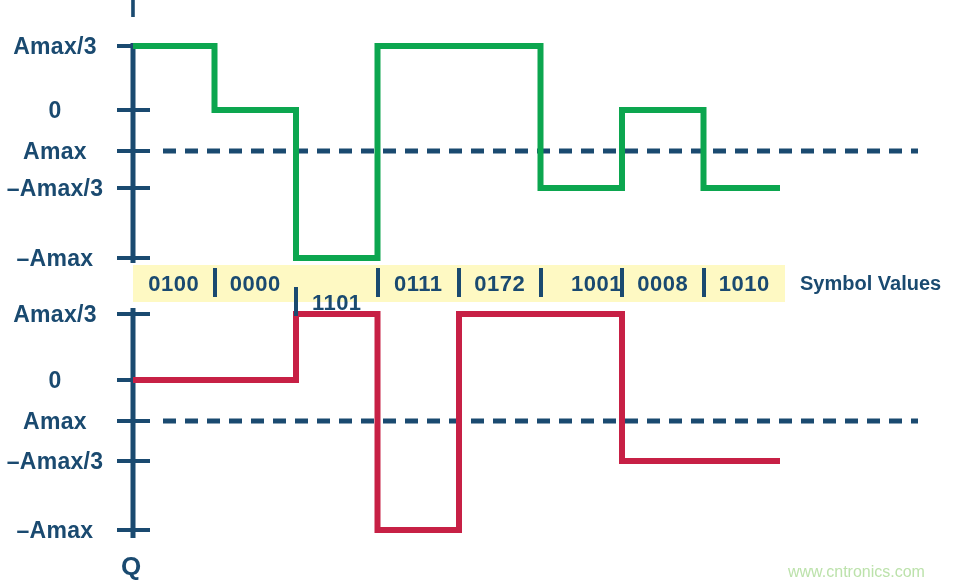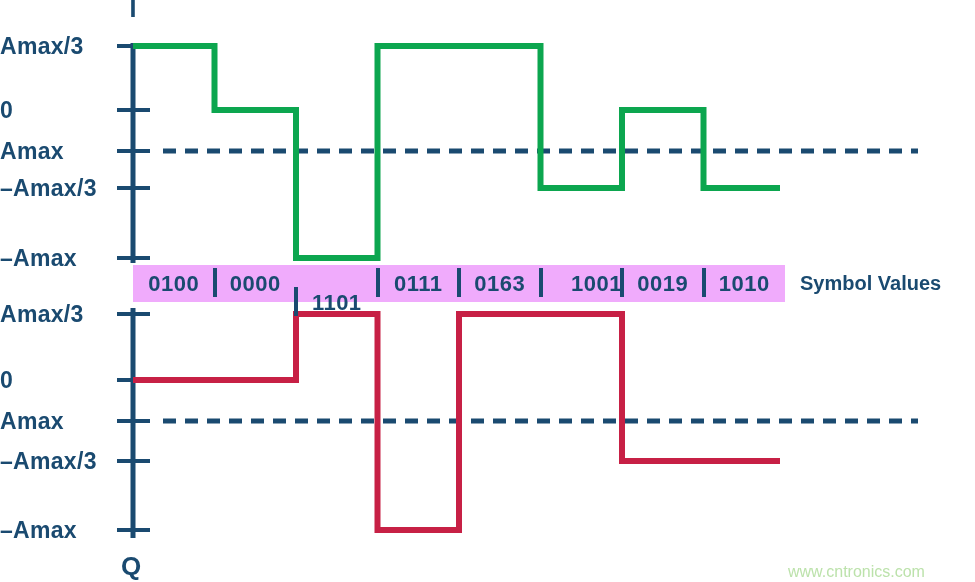--- a/index.html
+++ b/index.html
@@ -2,21 +2,21 @@
 <html><head>
 <meta charset="utf-8">
 <style>
   html,body{margin:0;padding:0;background:#ffffff;}
   body{font-family:"Liberation Sans","DejaVu Sans",sans-serif;}
   #figure{
     position:relative;width:975px;height:582px;background:#ffffff;overflow:hidden;
   }
   #wave-svg{position:absolute;left:0;top:0;}
   .axis-label{
-    position:absolute;left:0;width:110px;text-align:left;
+    position:absolute;left:0;width:110px;text-align:center;
     font-weight:bold;font-size:23px;line-height:30px;letter-spacing:0.3px;
     white-space:nowrap;
   }
   #channel-i-label{
     position:absolute;left:123px;top:-6px;width:20px;text-align:center;
     font-weight:bold;font-size:25px;
   }
   #channel-q-label{
     position:absolute;left:114px;top:551px;width:34px;text-align:center;
     font-weight:bold;font-size:26px;
@@ -73,28 +73,28 @@
       <div class="axis-label" style="top: 243px; color: rgb(26, 74, 112);">–Amax</div>
     </div>
   <div id="axis-labels-bottom">
       <div class="axis-label" style="top: 406px; color: rgb(26, 74, 112);">Amax</div>
       <div class="axis-label" style="top: 299px; color: rgb(26, 74, 112);">Amax/3</div>
       <div class="axis-label" style="top: 365px; color: rgb(26, 74, 112);">0</div>
       <div class="axis-label" style="top: 446px; color: rgb(26, 74, 112);">–Amax/3</div>
       <div class="axis-label" style="top: 515px; color: rgb(26, 74, 112);">–Amax</div>
     </div>
 
-  <div id="symbol-band" style="background: #f0abfc;">
+  <div id="symbol-band" style="background: #fef9c3;">
       <div class="symbol-cell" style="color: rgb(26, 74, 112);">0100</div>
       <div class="symbol-cell has-divider" style="color: rgb(26, 74, 112);">0000</div>
       <div class="symbol-cell has-divider" style="color: rgb(26, 74, 112); margin-top: 19px;">1101</div>
       <div class="symbol-cell has-divider" style="color: rgb(26, 74, 112);">0111</div>
-      <div class="symbol-cell has-divider" style="color: rgb(26, 74, 112);">0163</div>
+      <div class="symbol-cell has-divider" style="color: rgb(26, 74, 112);">0172</div>
       <div class="symbol-cell has-divider" style="color: rgb(26, 74, 112); text-align: right;">1001</div>
-      <div class="symbol-cell has-divider" style="color: rgb(26, 74, 112);">0019</div>
+      <div class="symbol-cell has-divider" style="color: rgb(26, 74, 112);">0008</div>
       <div class="symbol-cell has-divider" style="color: rgb(26, 74, 112); text-align: center;">1010</div>
     </div>
 
   <div id="symbol-values-label" style="color: rgb(26, 74, 112);">Symbol Values</div>
 
   <div id="channel-q-label" style="color: rgb(26, 74, 112);">Q</div>
 
   <div id="watermark" style="color: rgb(188, 226, 171);">www.cntronics.com</div>
 </div>
 

